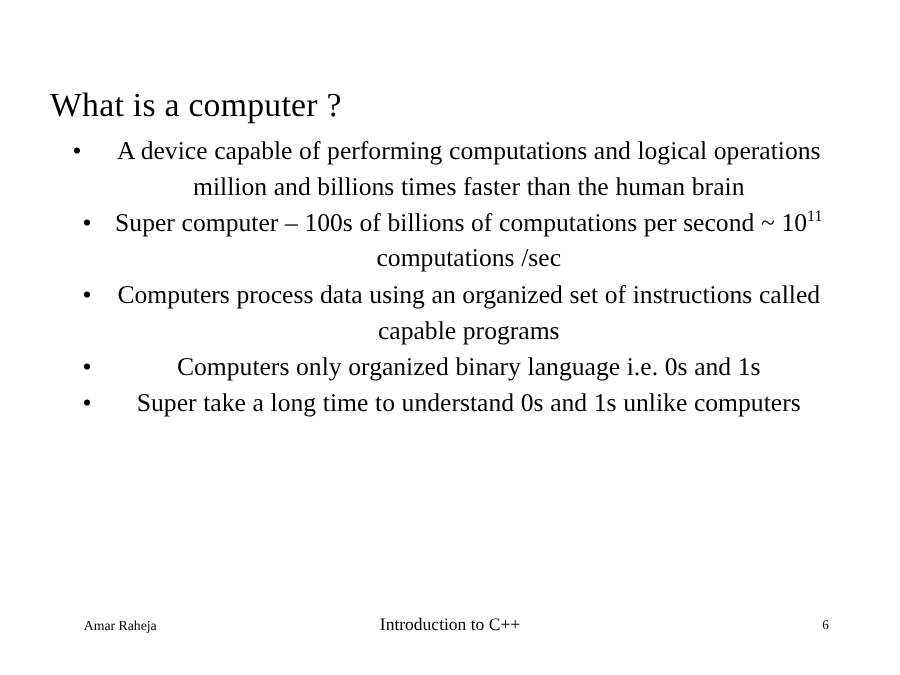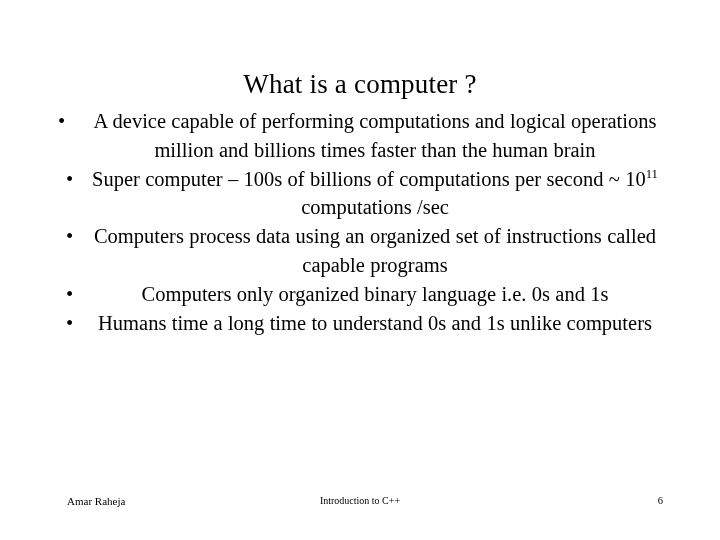--- a/index.html
+++ b/index.html
@@ -20,21 +20,20 @@
     height: 540px;
     background: #ffffff;
   }
 
   
   .slide-title {
     position: absolute;
     left: 40px;
     top: 50px;
     width: 640px;
-    text-align: center;
     font-size: 27px;
     line-height: 32px;
     font-weight: normal;
     letter-spacing: 0.2px;
     color: #000000;
     white-space: nowrap;
   }
 
   
   .body-block {
@@ -91,21 +90,21 @@
     color: #000000;
     white-space: nowrap;
     margin-left: 10px;
   }
   .footer-center {
     position: absolute;
     left: 0;
     top: 0;
     width: 720px;
     text-align: center;
-    font-size: 10px;
+    font-size: 14px;
     line-height: 14px;
     color: #000000;
   }
   .footer-right {
     position: absolute;
     right: 57px;
     top: 0;
     font-size: 10.5px;
     line-height: 14px;
     color: #000000;
@@ -136,21 +135,21 @@
       <span class="bullet-text"><span>Computers process data using an organized set of instructions called capable programs</span></span>
     </div>
 
     <div class="bullet-row lvl-b">
       <span class="bullet-mark">•</span>
       <span class="bullet-text"><span>Computers only organized binary language i.e. 0s and 1s</span></span>
     </div>
 
     <div class="bullet-row lvl-b">
       <span class="bullet-mark">•</span>
-      <span class="bullet-text"><span>Humans time a long time to understand 0s and 1s unlike computers</span></span>
+      <span class="bullet-text"><span>Super take a long time to understand 0s and 1s unlike computers</span></span>
     </div>
 
   </div>
 
   <div class="footer">
     <div class="footer-left">Amar Raheja</div>
     <div class="footer-center">Introduction to C++</div>
     <div class="footer-right">6</div>
   </div>
 

